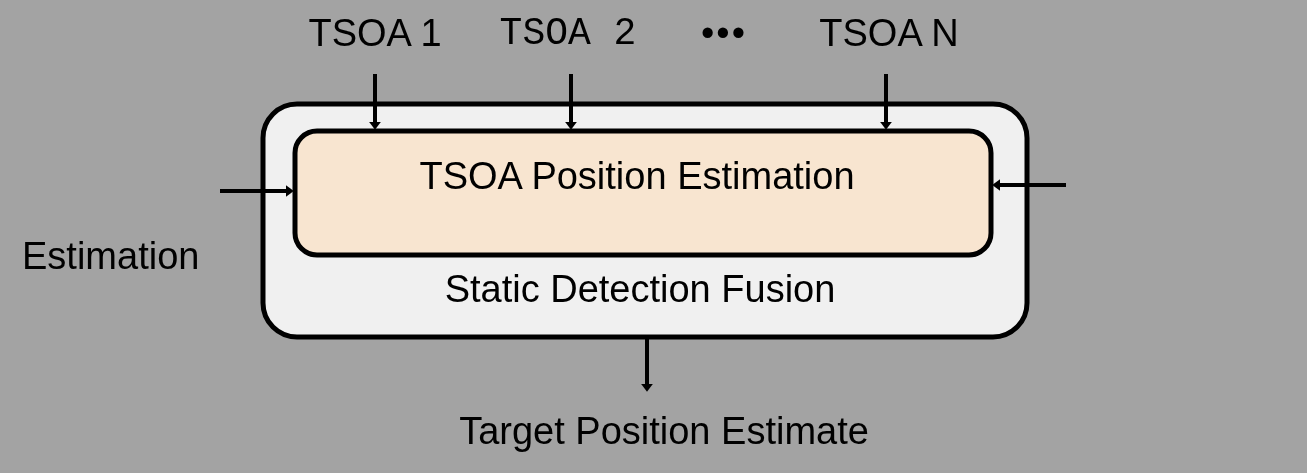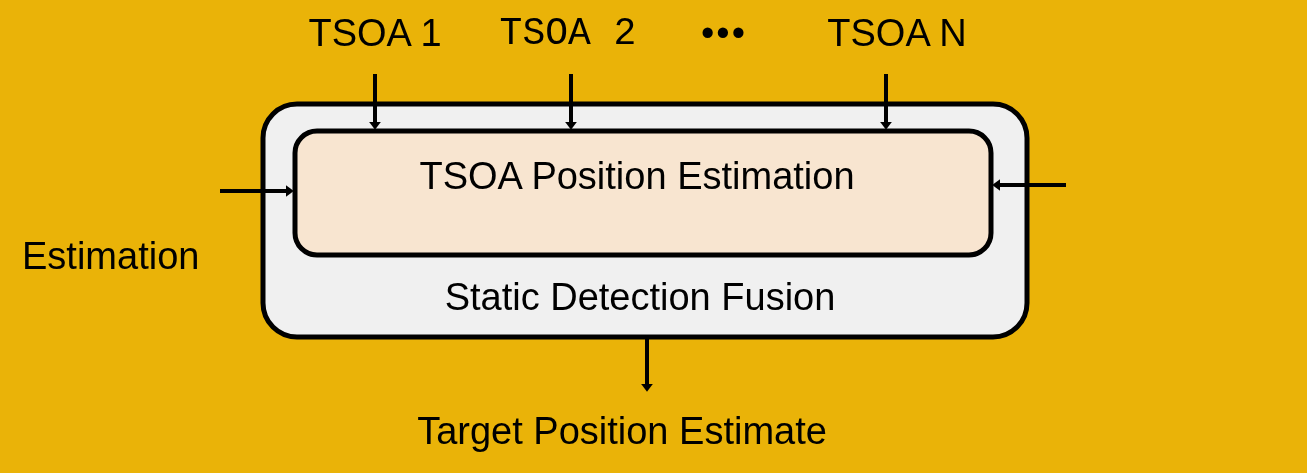--- a/index.html
+++ b/index.html
@@ -9,21 +9,21 @@
     background: #ffffff;
   }
   body {
     font-family: "Liberation Sans", sans-serif;
     color: #000000;
   }
   #diagram-root {
     position: relative;
     width: 1307px;
     height: 473px;
-    background: #eab308;
+    background: #a3a3a3;
     overflow: hidden;
   }
   #diagram-svg {
     position: absolute;
     left: 0;
     top: 0;
     width: 1307px;
     height: 473px;
     display: block;
   }
@@ -36,41 +36,41 @@
     white-space: pre;
     text-align: center;
   }
   .lbl-center {
     transform: translateX(-50%);
   }
   
   #label-tsoa-1   { left: 375px; top: 11px; }
   #label-tsoa-2   { left: 568px; top: 11px; font-family: Liberation Mono, monospace; }
   #label-ellipsis { left: 724px; top: 11px; letter-spacing: 2px; }
-  #label-tsoa-n   { left: 889px; top: 11px; margin-left: 8px; }
+  #label-tsoa-n   { left: 889px; top: 11px; }
 
   
   #label-n-satellite-positions {
     left: 22px; top: 144px; text-align: left;
   }
   #label-gps-device-position {
     left: 1078px; top: 144px; text-align: left;
   }
 
   
   #label-inner-box {
     left: 637px; top: 154px;
   }
   #label-outer-box {
-    left: 640px; top: 275px;
+    left: 640px; top: 267px;
   }
 
   
   #label-target-position-estimate {
-    left: 622px; top: 409px;
+    left: 664px; top: 409px;
   }
 </style>
 </head>
 <body>
 
 <div id="diagram-root">
 
   <svg id="diagram-svg" viewBox="0 0 1307 473" xmlns="http://www.w3.org/2000/svg">
     <defs>
       <marker id="arrowhead-down" markerWidth="12" markerHeight="12" refX="3.2" refY="6" orient="auto" markerUnits="userSpaceOnUse">

